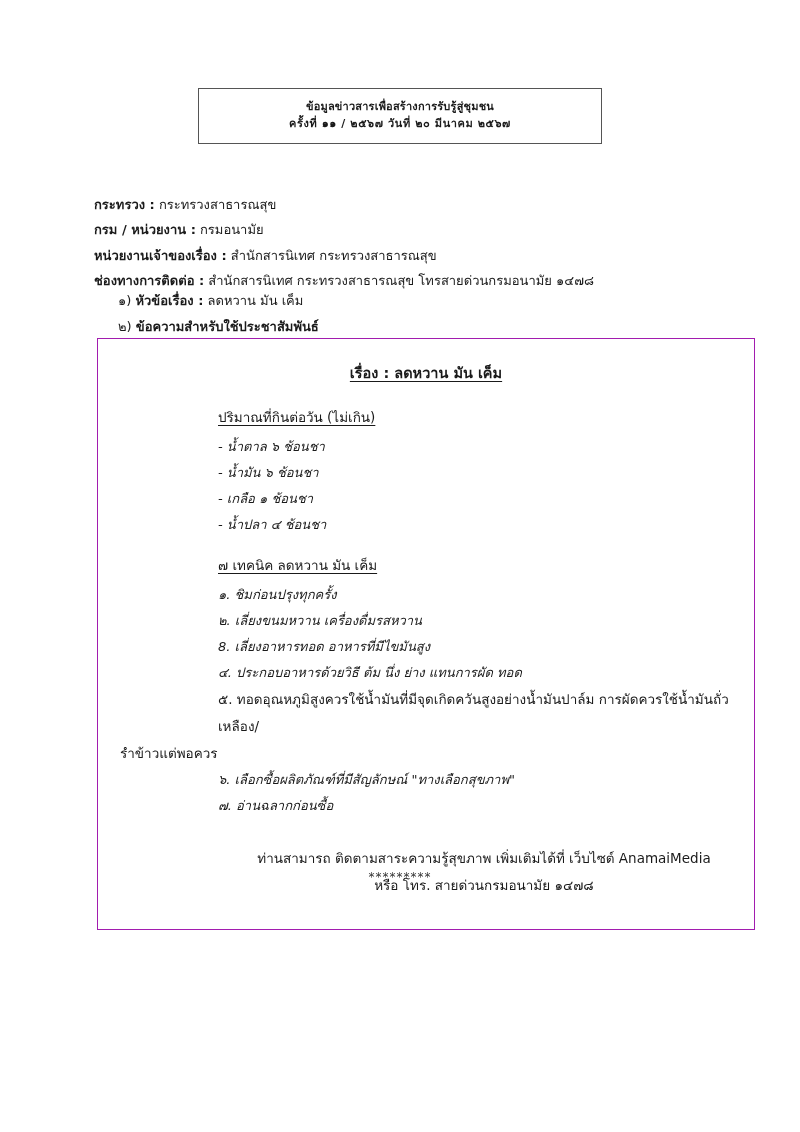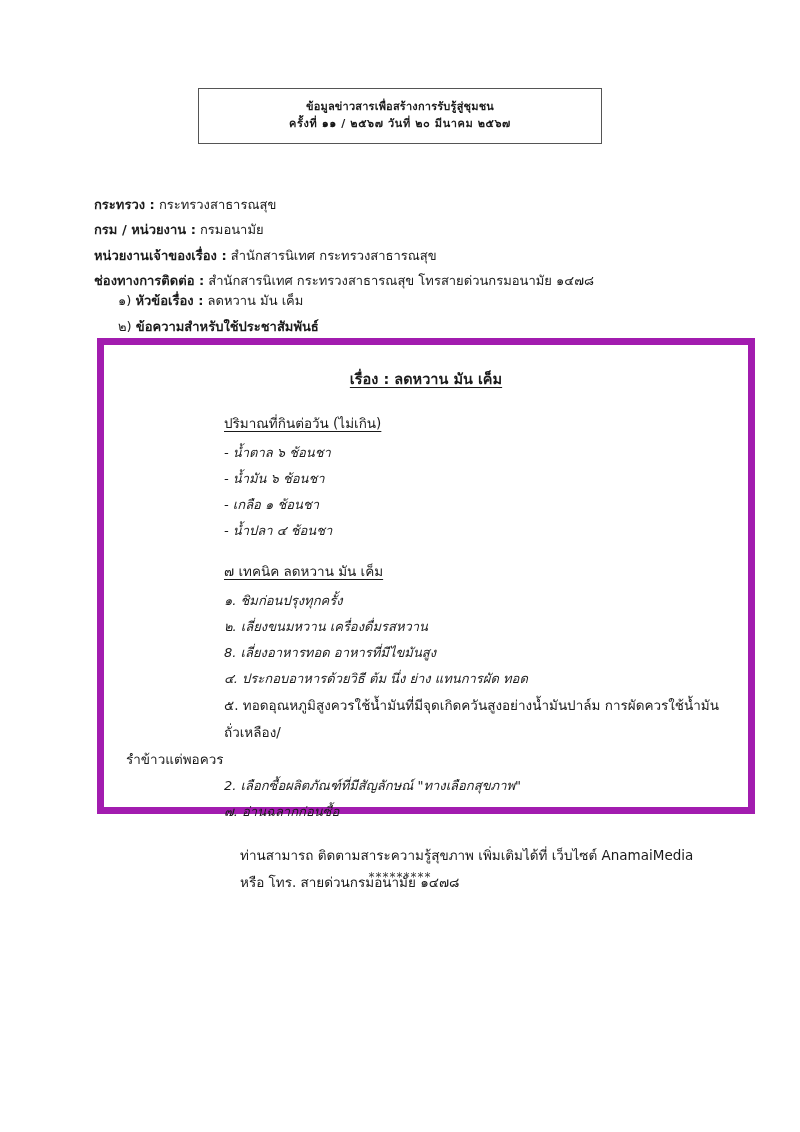--- a/index.html
+++ b/index.html
@@ -81,23 +81,23 @@
   .item-row .strong {
     font-weight: bold;
   }
 
   
   .content-box {
     position: absolute;
     left: 97px;
     top: 338px;
     width: 658px;
-    height: 476px;
+    height: 592px;
     box-sizing: border-box;
-    border: 7px solid #a21caf;
+    border: 1px solid #a21caf;
     padding: 22px 20px 18px 20px;
   }
   .content-title {
     text-align: center;
     font-size: 14.5px;
     font-weight: bold;
     text-decoration: underline;
     text-underline-offset: 3px;
     margin: 0 0 22px 0;
   }
@@ -128,22 +128,22 @@
   .hang-wrap .cont {
     display: block;
     margin-left: -98px;
   }
   .block-gap {
     height: 16px;
   }
   .footer-note {
     font-size: 13.5px;
     line-height: 2.0;
-    text-align: left;
-    margin-top: 17px;
+    text-align: center;
+    margin-top: 26px;
     padding-left: 16px;
   }
   .footer-note .l2 {
     display: block;
   }
   .asterisks {
     position: absolute;
     left: 0;
     top: 870px;
     width: 800px;
@@ -209,21 +209,21 @@
 
       <div class="sub-head">๗ เทคนิค ลดหวาน มัน เค็ม</div>
       <div class="line">๑. ชิมก่อนปรุงทุกครั้ง</div>
       <div class="line">๒. เลี่ยงขนมหวาน เครื่องดื่มรสหวาน</div>
       <div class="line">8. เลี่ยงอาหารทอด อาหารที่มีไขมันสูง</div>
       <div class="line">๔. ประกอบอาหารด้วยวิธี ต้ม นึ่ง ย่าง แทนการผัด ทอด</div>
       <div class="hang-wrap">
         <span class="first">๕. ทอดอุณหภูมิสูงควรใช้น้ำมันที่มีจุดเกิดควันสูงอย่างน้ำมันปาล์ม การผัดควรใช้น้ำมันถั่วเหลือง/</span>
         <span class="cont">รำข้าวแต่พอควร</span>
       </div>
-      <div class="line">2. เลือกซื้อผลิตภัณฑ์ที่มีสัญลักษณ์ "ทางเลือกสุขภาพ"</div>
+      <div class="line">๖. เลือกซื้อผลิตภัณฑ์ที่มีสัญลักษณ์ "ทางเลือกสุขภาพ"</div>
       <div class="line">๗. อ่านฉลากก่อนซื้อ</div>
 
       <div class="footer-note">
         <span>ท่านสามารถ ติดตามสาระความรู้สุขภาพ เพิ่มเติมได้ที่ เว็บไซต์ AnamaiMedia</span>
         <span class="l2">หรือ โทร. สายด่วนกรมอนามัย ๑๔๗๘</span>
       </div>
 
     </div>
   </div>
 

